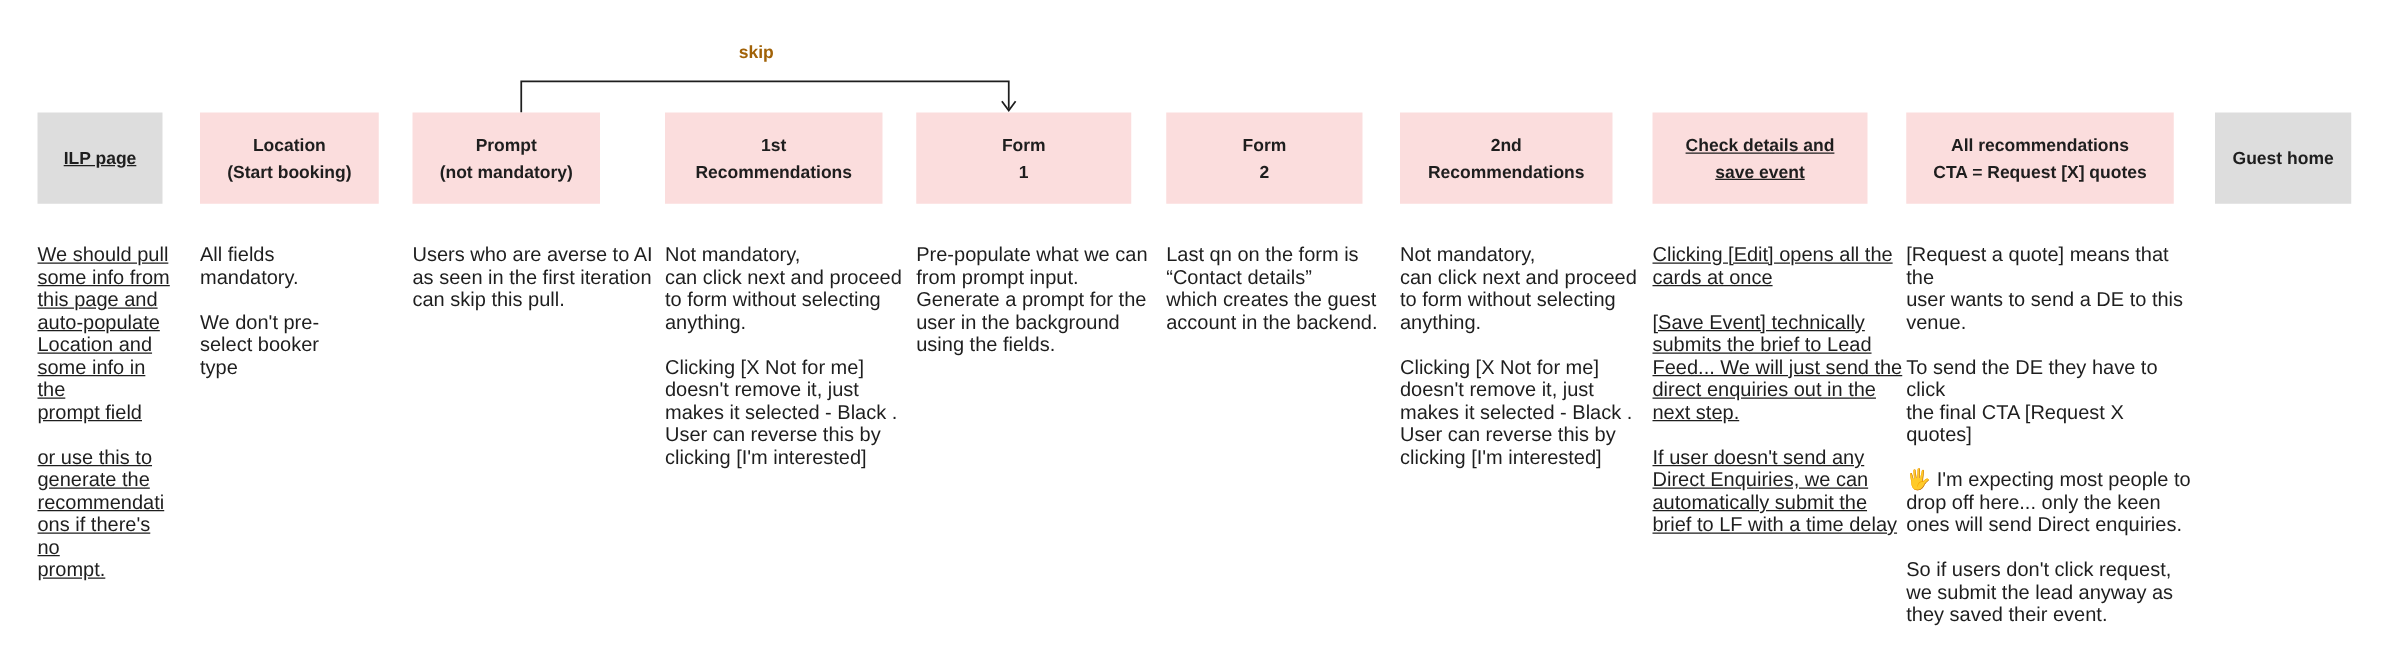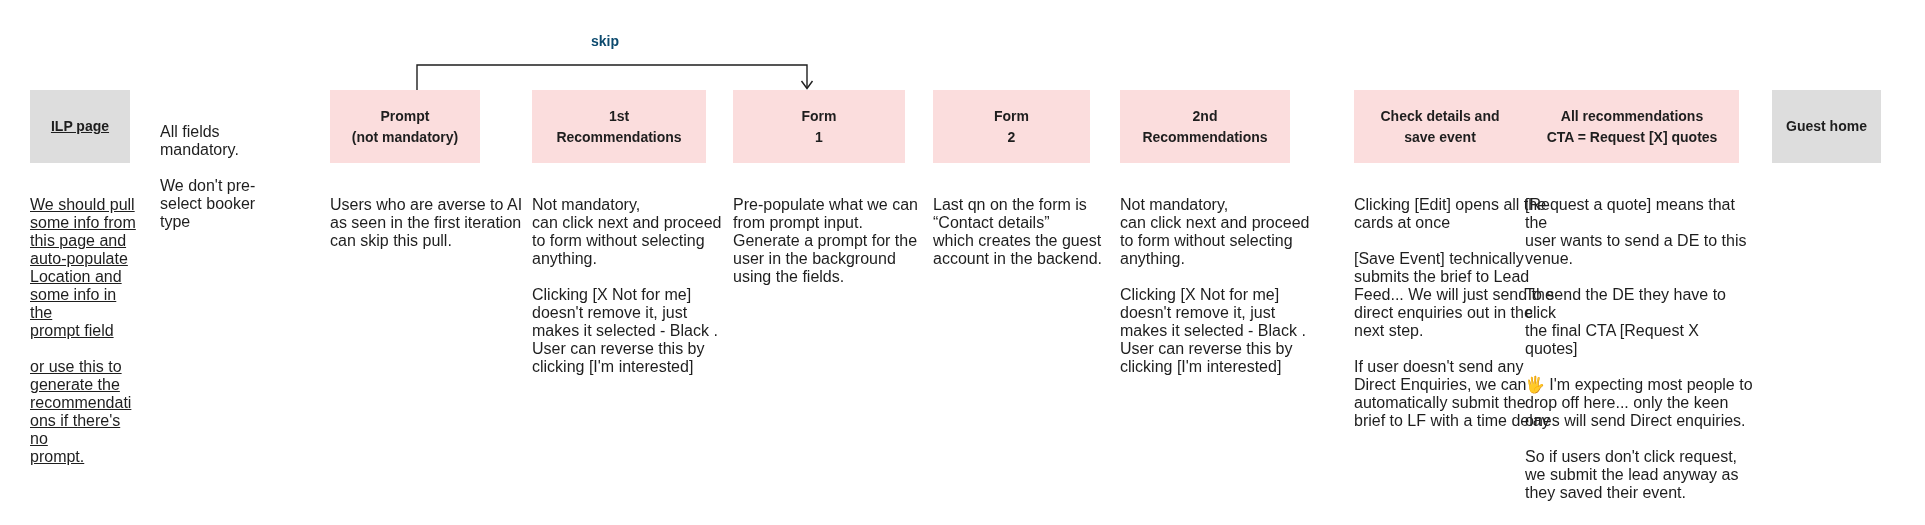--- a/index.html
+++ b/index.html
@@ -3,21 +3,21 @@
 <meta charset="utf-8">
 <style>
   html,body{margin:0;padding:0;}
   body{
     width:1925px;height:525px;background:#ffffff;overflow:hidden;position:relative;
     font-family:"Liberation Sans", sans-serif;color:#1e1e1e;
   }
   .canvas{position:absolute;inset:0;}
   .skip-label{
     position:absolute;left:560px;top:33px;width:90px;text-align:center;
-    font-size:14px;font-weight:700;color:#0c4a6e;
+    font-size:14px;font-weight:700;color:#a16207;
   }
   .skip-arrow{position:absolute;left:410px;top:57px;width:404px;height:36px;}
   .col{position:absolute;top:90px;}
   .box{
     width:100%;height:73px;display:flex;align-items:center;justify-content:center;
     text-align:center;
   }
   .box.pink{background:#fbdddd;}
   .box.gray{background:#dddddd;}
   .title{
@@ -54,20 +54,24 @@
 prompt field
 
 or use this to
 generate the
 recommendati
 ons if there's no
 prompt.</div>
   </div>
 
   <div class="col" style="left:160px;width:143px;">
+    <div class="box pink">
+      <span class="title">Location
+(Start booking)</span>
+    </div>
     <div class="notes">All fields
 mandatory.
 
 We don't pre-
 select booker
 type</div>
   </div>
 
   <div class="col" style="left:330px;width:150px;">
     <div class="box pink">
@@ -129,21 +133,21 @@
 to form without selecting
 anything.
 
 Clicking [X Not for me]
 doesn't remove it, just
 makes it selected - Black .
 User can reverse this by
 clicking [I'm interested]</div>
   </div>
 
-  <div class="col" style="left:1354px;width:172px;">
+  <div class="col" style="left:1322px;width:172px;text-decoration:underline;">
     <div class="box pink">
       <span class="title">Check details and
 save event</span>
     </div>
     <div class="notes">Clicking [Edit] opens all the
 cards at once
 
 [Save Event] technically
 submits the brief to Lead
 Feed... We will just send the

